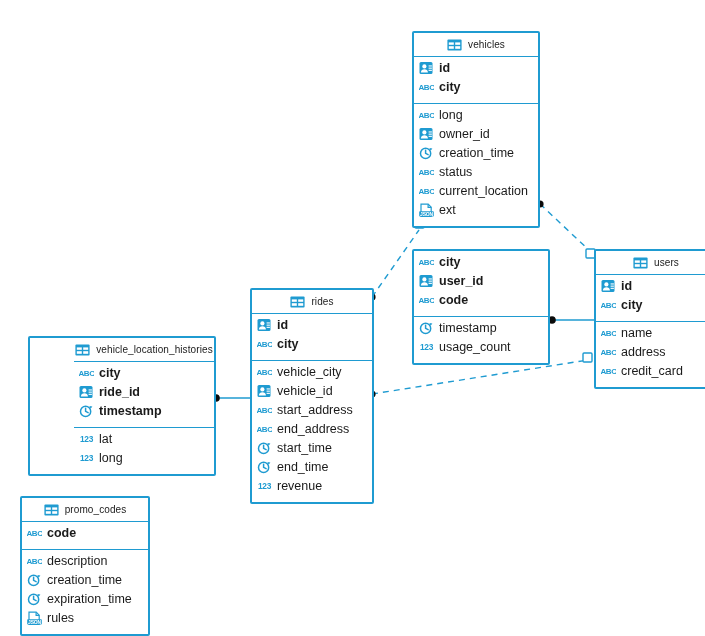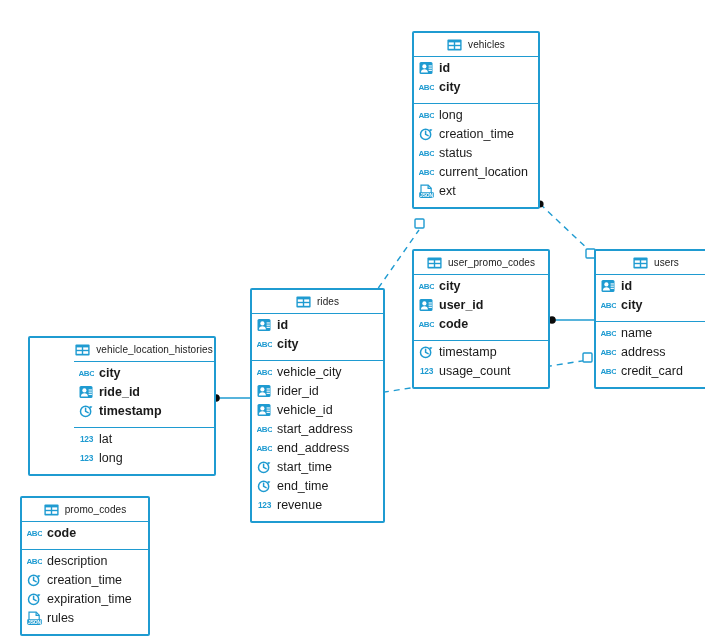--- a/index.html
+++ b/index.html
@@ -152,20 +152,33 @@
           <span class="ic">
             <svg width="15" height="14" viewBox="0 0 15 14">
               <text x="7.5" y="10" fill="#1f9bd1" font-size="8" font-weight="bold" font-family="&quot;Liberation Sans&quot;, sans-serif" text-anchor="middle" letter-spacing="-0.4">ABC</text>
             </svg>
           </span>
           <span class="col-name">long</span>
         </div>
         <div class="col-row">
           <span class="ic">
             <svg width="15" height="14" viewBox="0 0 15 14">
+              <rect x="0.5" y="1" width="13" height="12" rx="1.5" fill="#1f9bd1"></rect>
+              <circle cx="5.4" cy="5.4" r="2.1" fill="#ffffff"></circle>
+              <path d="M1.9 11.4c0-2 1.6-3.2 3.5-3.2s3.5 1.2 3.5 3.2z" fill="#ffffff"></path>
+              <rect x="9.6" y="4.4" width="3.3" height="1.1" fill="#ffffff"></rect>
+              <rect x="9.6" y="6.6" width="3.3" height="1.1" fill="#ffffff"></rect>
+              <rect x="9.6" y="8.8" width="3.3" height="1.1" fill="#ffffff"></rect>
+            </svg>
+          </span>
+          <span class="col-name">owner_id</span>
+        </div>
+        <div class="col-row">
+          <span class="ic">
+            <svg width="15" height="14" viewBox="0 0 15 14">
               <circle cx="6.6" cy="7.4" r="5.1" fill="none" stroke="#1f9bd1" stroke-width="1.5"></circle>
               <path d="M6.6 4.2 L6.6 7.4 L9.1 8.7" fill="none" stroke="#1f9bd1" stroke-width="1.5" stroke-linecap="round"></path>
               <path d="M10.4 1.9 L13.4 2.6 L11.6 4.8 Z" fill="#1f9bd1"></path>
             </svg>
           </span>
           <span class="col-name">creation_time</span>
         </div>
         <div class="col-row">
           <span class="ic">
             <svg width="15" height="14" viewBox="0 0 15 14">
@@ -188,21 +201,21 @@
               <path d="M2 1.2 h7.2 l3 3 v9.1 h-10.2 z" fill="#ffffff" stroke="#1f9bd1" stroke-width="1.2"></path>
               <path d="M9.1 1.2 v3.1 h3.1" fill="none" stroke="#1f9bd1" stroke-width="1.2"></path>
               <rect x="0.2" y="8.2" width="14.6" height="5.4" rx="0.8" fill="#1f9bd1"></rect>
               <text x="7.5" y="12.5" fill="#ffffff" font-size="5" font-weight="bold" font-family="&quot;Liberation Sans&quot;, sans-serif" text-anchor="middle" letter-spacing="-0.2">JSON</text>
             </svg>
           </span>
           <span class="col-name">ext</span>
         </div>
       </div>
     </div>
-    <div class="table-node" style="left: 250px; top: 288px; width: 135px;">
+    <div class="table-node" style="left: 250px; top: 288px; width: 124px;">
       <div class="tbl-header">
         <span class="ic ic-grid">
           <svg width="15" height="12" viewBox="0 0 15 12">
             <rect x="0.4" y="0.4" width="14.2" height="11.2" rx="1" fill="#1f9bd1"></rect>
             <rect x="1.8" y="3.4" width="5" height="2.4" fill="#ffffff"></rect>
             <rect x="8.2" y="3.4" width="5" height="2.4" fill="#ffffff"></rect>
             <rect x="1.8" y="7.2" width="5" height="2.6" fill="#ffffff"></rect>
             <rect x="8.2" y="7.2" width="5" height="2.6" fill="#ffffff"></rect>
           </svg>
         </span>
@@ -244,33 +257,20 @@
           <span class="ic">
             <svg width="15" height="14" viewBox="0 0 15 14">
               <rect x="0.5" y="1" width="13" height="12" rx="1.5" fill="#1f9bd1"></rect>
               <circle cx="5.4" cy="5.4" r="2.1" fill="#ffffff"></circle>
               <path d="M1.9 11.4c0-2 1.6-3.2 3.5-3.2s3.5 1.2 3.5 3.2z" fill="#ffffff"></path>
               <rect x="9.6" y="4.4" width="3.3" height="1.1" fill="#ffffff"></rect>
               <rect x="9.6" y="6.6" width="3.3" height="1.1" fill="#ffffff"></rect>
               <rect x="9.6" y="8.8" width="3.3" height="1.1" fill="#ffffff"></rect>
             </svg>
           </span>
-          <span class="col-name">rider_id</span>
-        </div>
-        <div class="col-row">
-          <span class="ic">
-            <svg width="15" height="14" viewBox="0 0 15 14">
-              <rect x="0.5" y="1" width="13" height="12" rx="1.5" fill="#1f9bd1"></rect>
-              <circle cx="5.4" cy="5.4" r="2.1" fill="#ffffff"></circle>
-              <path d="M1.9 11.4c0-2 1.6-3.2 3.5-3.2s3.5 1.2 3.5 3.2z" fill="#ffffff"></path>
-              <rect x="9.6" y="4.4" width="3.3" height="1.1" fill="#ffffff"></rect>
-              <rect x="9.6" y="6.6" width="3.3" height="1.1" fill="#ffffff"></rect>
-              <rect x="9.6" y="8.8" width="3.3" height="1.1" fill="#ffffff"></rect>
-            </svg>
-          </span>
           <span class="col-name">vehicle_id</span>
         </div>
         <div class="col-row">
           <span class="ic">
             <svg width="15" height="14" viewBox="0 0 15 14">
               <text x="7.5" y="10" fill="#1f9bd1" font-size="8" font-weight="bold" font-family="&quot;Liberation Sans&quot;, sans-serif" text-anchor="middle" letter-spacing="-0.4">ABC</text>
             </svg>
           </span>
           <span class="col-name">start_address</span>
         </div>
@@ -306,32 +306,20 @@
           <span class="ic">
             <svg width="15" height="14" viewBox="0 0 15 14">
               <text x="7.5" y="10" fill="#1f9bd1" font-size="8.4" font-weight="bold" font-family="&quot;Liberation Sans&quot;, sans-serif" text-anchor="middle" letter-spacing="-0.3">123</text>
             </svg>
           </span>
           <span class="col-name">revenue</span>
         </div>
       </div>
     </div>
     <div class="table-node" style="left: 412px; top: 249px; width: 138px;">
-      <div class="tbl-header">
-        <span class="ic ic-grid">
-          <svg width="15" height="12" viewBox="0 0 15 12">
-            <rect x="0.4" y="0.4" width="14.2" height="11.2" rx="1" fill="#1f9bd1"></rect>
-            <rect x="1.8" y="3.4" width="5" height="2.4" fill="#ffffff"></rect>
-            <rect x="8.2" y="3.4" width="5" height="2.4" fill="#ffffff"></rect>
-            <rect x="1.8" y="7.2" width="5" height="2.6" fill="#ffffff"></rect>
-            <rect x="8.2" y="7.2" width="5" height="2.6" fill="#ffffff"></rect>
-          </svg>
-        </span>
-        <span class="tbl-title">user_promo_codes</span>
-      </div>
       <div class="tbl-section pk">
         <div class="col-row">
           <span class="ic">
             <svg width="15" height="14" viewBox="0 0 15 14">
               <text x="7.5" y="10" fill="#1f9bd1" font-size="8" font-weight="bold" font-family="&quot;Liberation Sans&quot;, sans-serif" text-anchor="middle" letter-spacing="-0.4">ABC</text>
             </svg>
           </span>
           <span class="col-name">city</span>
         </div>
         <div class="col-row">

